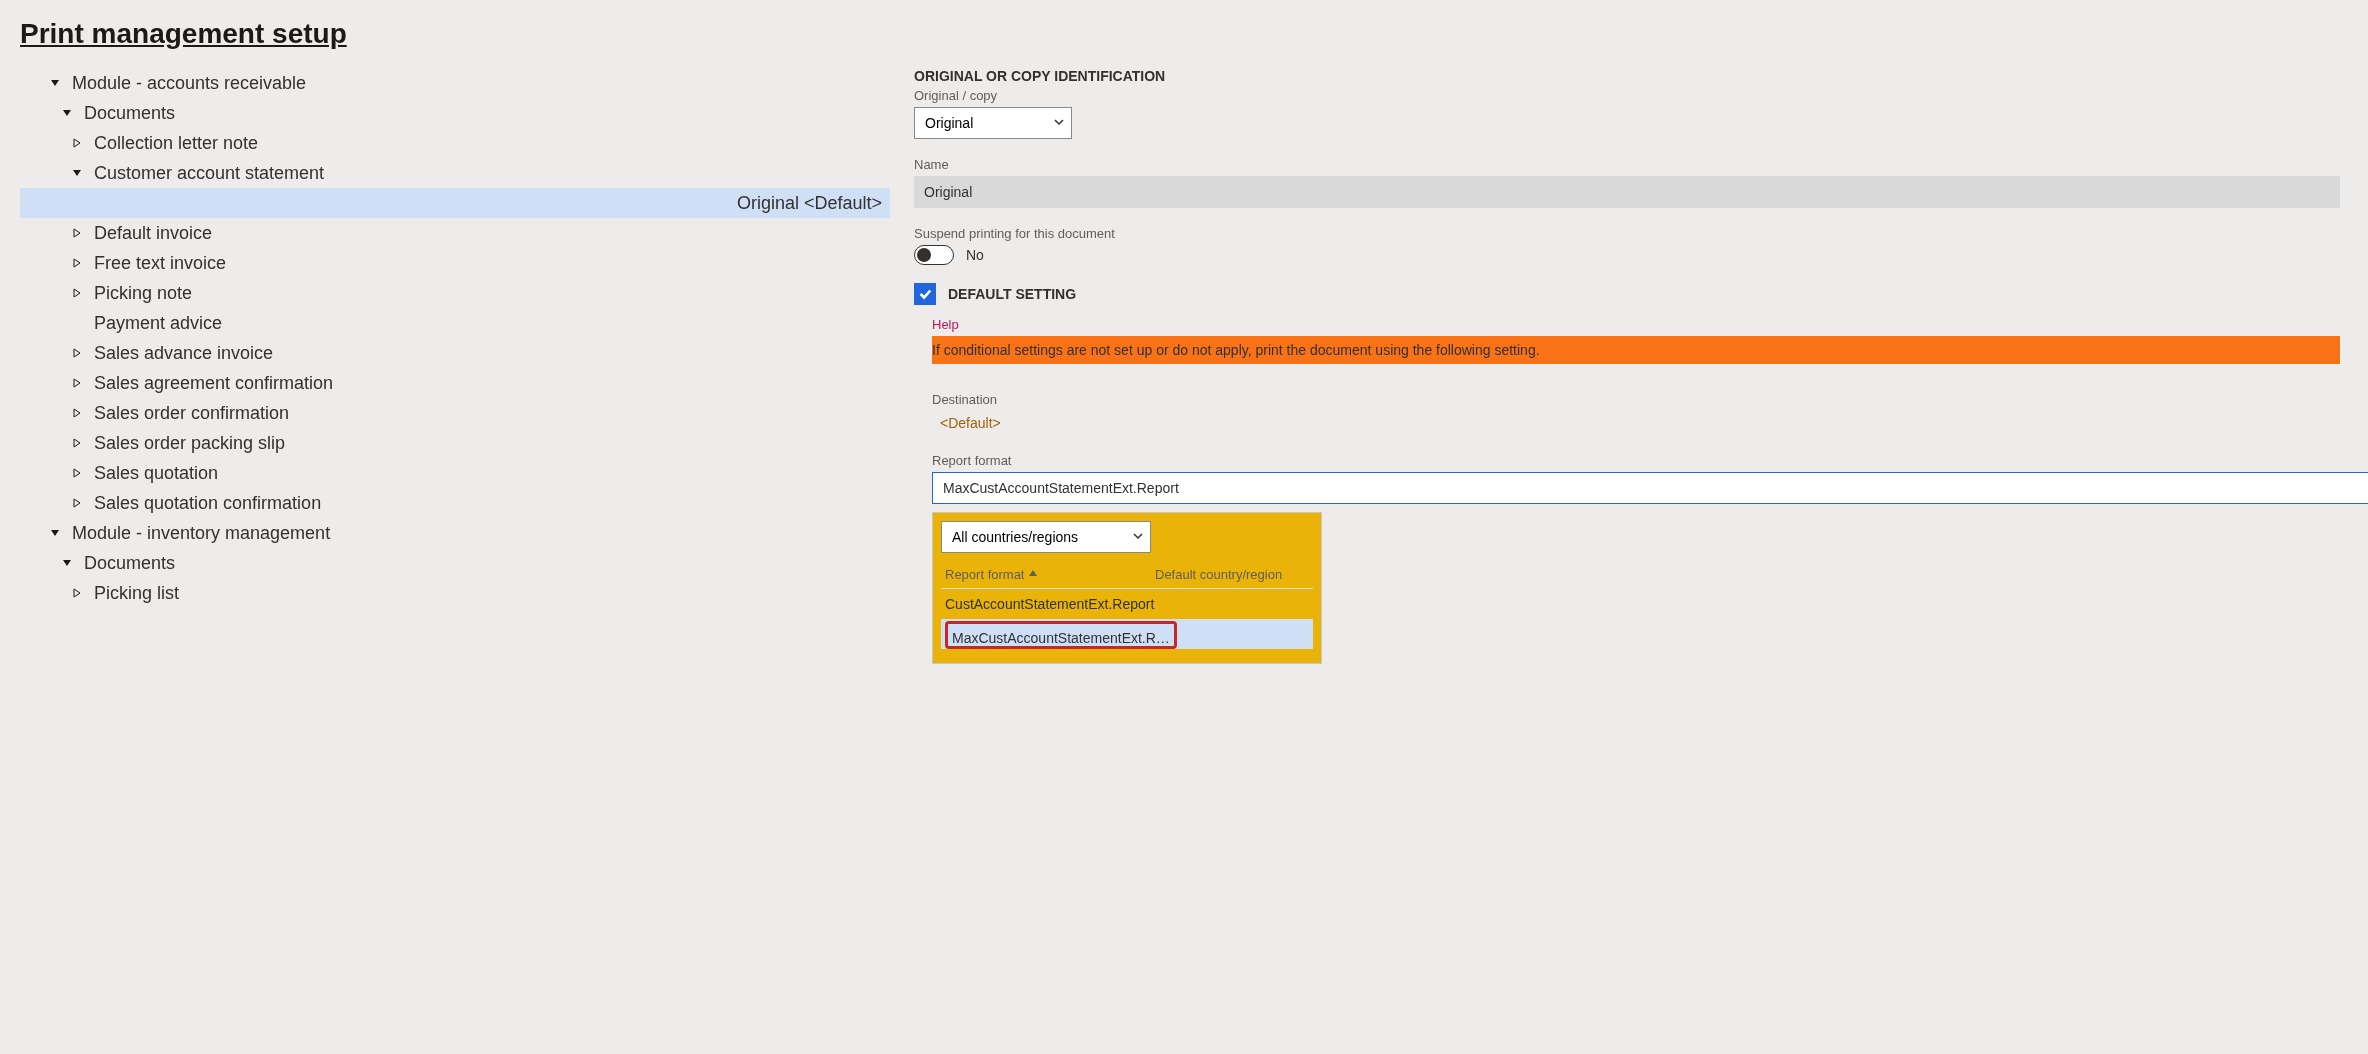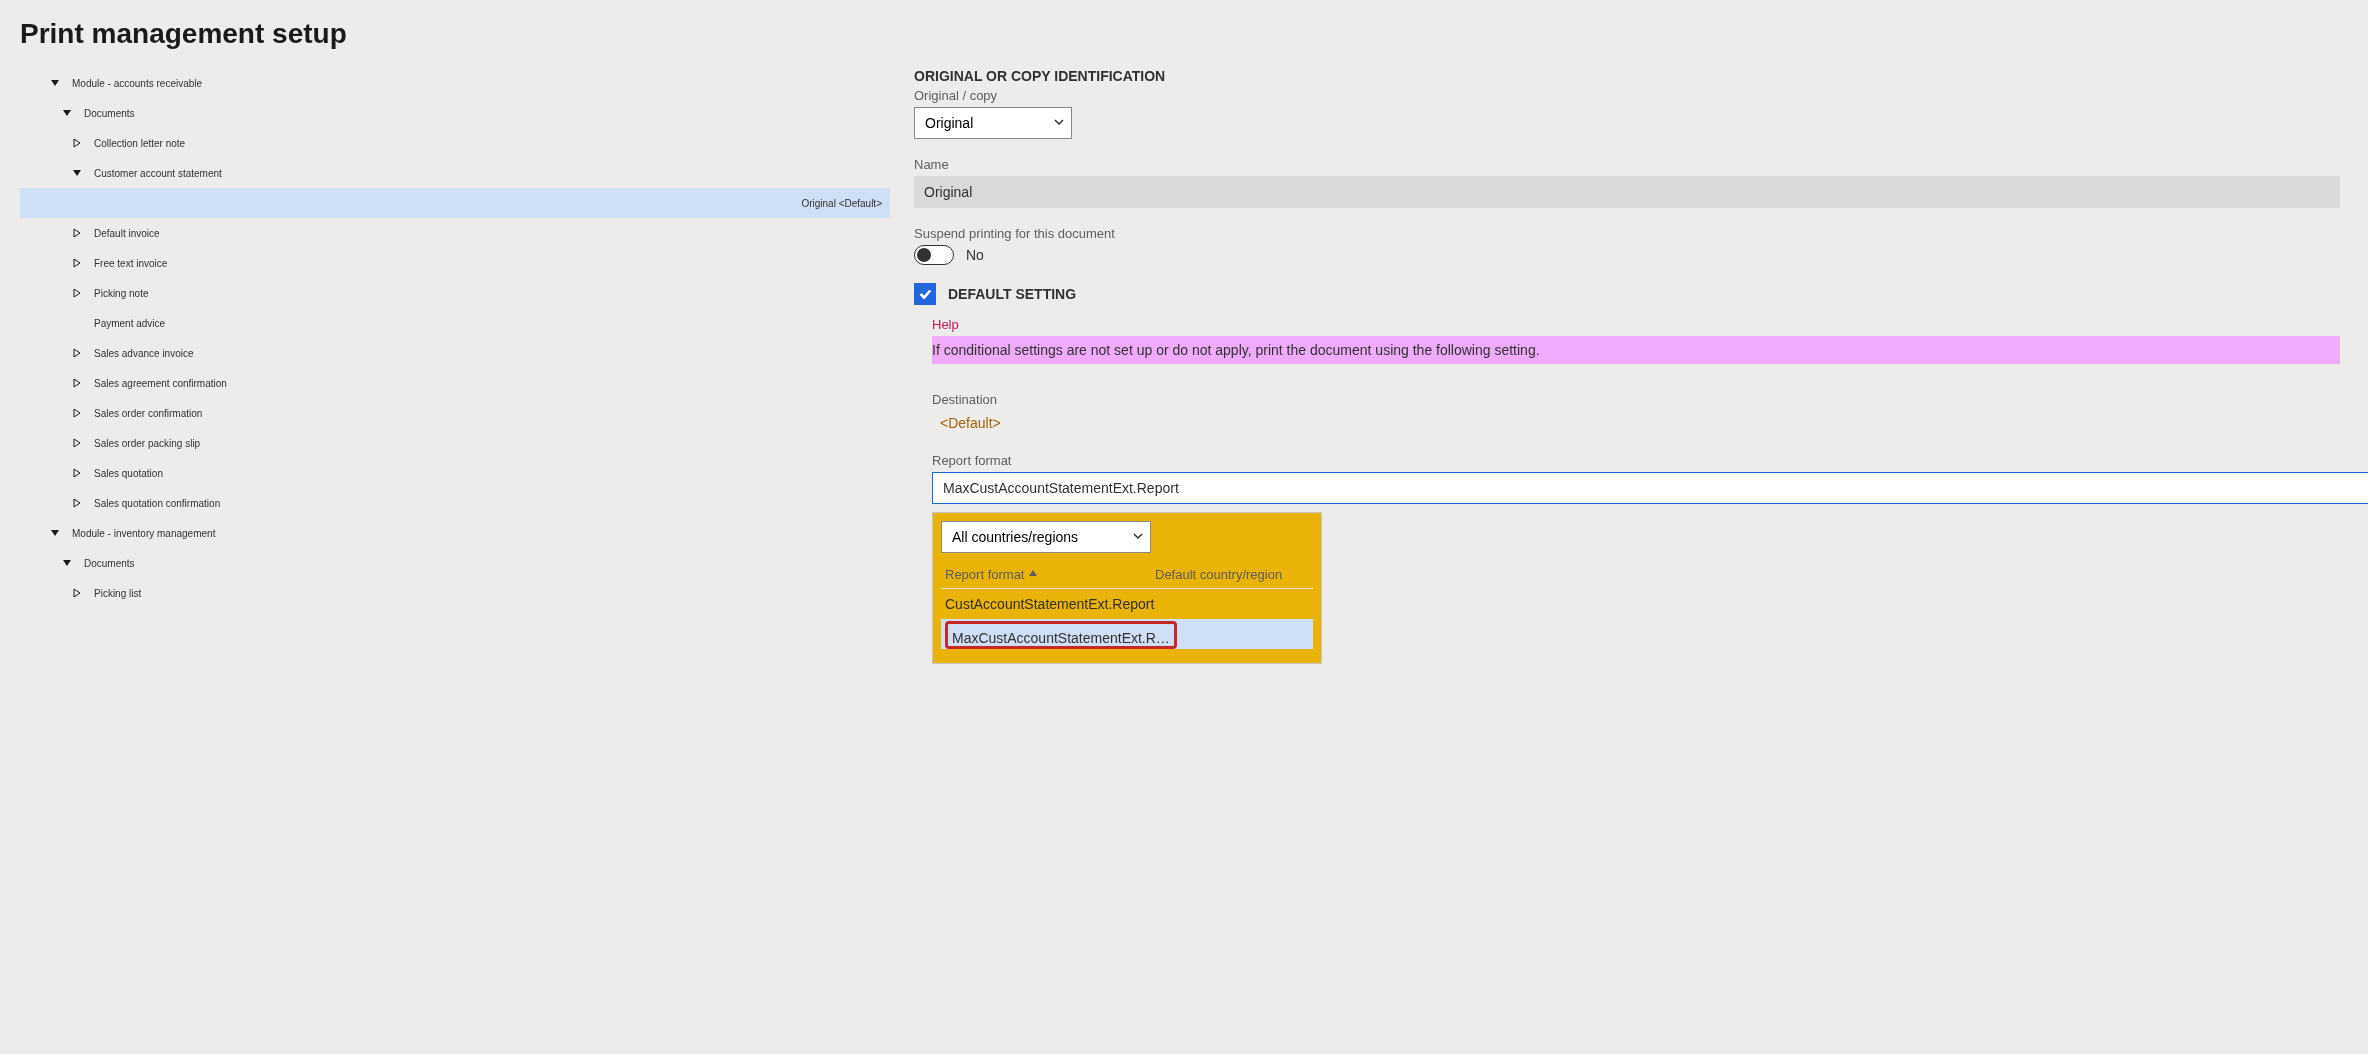--- a/index.html
+++ b/index.html
@@ -1,24 +1,24 @@
 <!DOCTYPE html>
 <html><head>
 <meta charset="utf-8">
 <style>
   * { box-sizing: border-box; margin:0; padding:0; }
   html,body { width:2368px; height:1054px; font-family:"Segoe UI", Arial, sans-serif; background:#edecea; }
   .page { padding:12px 20px 20px 20px; }
-  .page-title { font-size:28px; font-weight:600; color:#1b1a19; padding:6px 0 18px 0; }
+  .page-title { font-size:28px; font-weight:600; color:#1b1a19; padding:6px 0 18px 0;text-decoration:underline; }
   .layout { display:flex; }
   .tree-pane { width:870px; }
   .form-pane { padding-left:24px; width:1450px; }
 
   
-  .tree { font-size:10px; color:#323130; }
+  .tree { font-size:18px; color:#323130; }
   .tree-row { display:flex; align-items:center; height:30px; padding:0 8px 0 0; white-space:nowrap; cursor:pointer; }
   .tree-row.l0 { padding-left:28px; }
   .tree-row.l1 { padding-left:40px; }
   .tree-row.l2 { padding-left:50px; }
   .tree-row.l3 { padding-left:80px;justify-content:flex-end; }
   .tree-row.selected { background:#cfe0f6; }
   .caret { width:14px; height:14px; margin-right:10px; display:flex; align-items:center; justify-content:center; flex-shrink:0; }
   .caret svg { width:10px; height:10px; fill:#1b1a19; }
   .caret.blank { visibility:hidden; }
 
@@ -34,21 +34,21 @@
   .toggle { width:40px; height:20px; border-radius:10px; border:1px solid #323130; background:#fff; position:relative; cursor:pointer; }
   .toggle-knob { position:absolute; left:2px; top:2px; width:14px; height:14px; background:#323130; border-radius:50%; }
   .toggle-label { font-size:14px; color:#323130; }
 
   .check-row { display:flex; align-items:center; gap:12px; margin-top:6px; margin-bottom:12px; }
   .checkbox { width:22px; height:22px; background:#2266dd; display:flex; align-items:center; justify-content:center; cursor:pointer; }
   .checkbox svg { width:14px; height:14px; fill:none; stroke:#fff; stroke-width:3; }
   .check-label { font-size:14px; font-weight:600; color:#323130; }
   .help-block { padding-left:18px; margin-bottom:28px; }
   .help-label { font-size:13px; color:#be185d; margin-bottom:4px; }
-  .help-text { font-size:14px; color:#323130; background:#f0abfc; padding:6px 0; }
+  .help-text { font-size:14px; color:#323130; background:#f97316; padding:6px 0; }
 
   .dest-value { font-size:14px; color:#a16207; padding:4px 8px; }
 
   .report-input { width:1440px; height:32px; border:1px solid #2266dd; background:#fff; padding:0 10px; font-size:14px; color:#323130; outline:none; text-decoration:underline wavy #d13438; text-underline-offset:4px; }
   .popup { width:390px; margin-top:8px; background:#eab308; border:1px solid #c8c6c4; padding:8px 8px 14px 8px; }
   .popup-filter { width:210px; height:32px; border:1px solid #8a8886; background:#fff; position:relative; display:flex; align-items:center; padding:0 28px 0 10px; font-size:14px; margin-bottom:14px; cursor:pointer; }
   .popup-filter .chev { position:absolute; right:6px; top:50%; transform:translateY(-50%); }
   .popup-filter .chev svg{ width:12px;height:12px;fill:#323130;}
   .popup-head { display:flex; font-size:13px; color:#605e5c; padding:0 4px 6px 4px; border-bottom:1px solid #e0e0e0; }
   .popup-head .col1 { width:210px; display:flex; align-items:center; gap:4px; }

